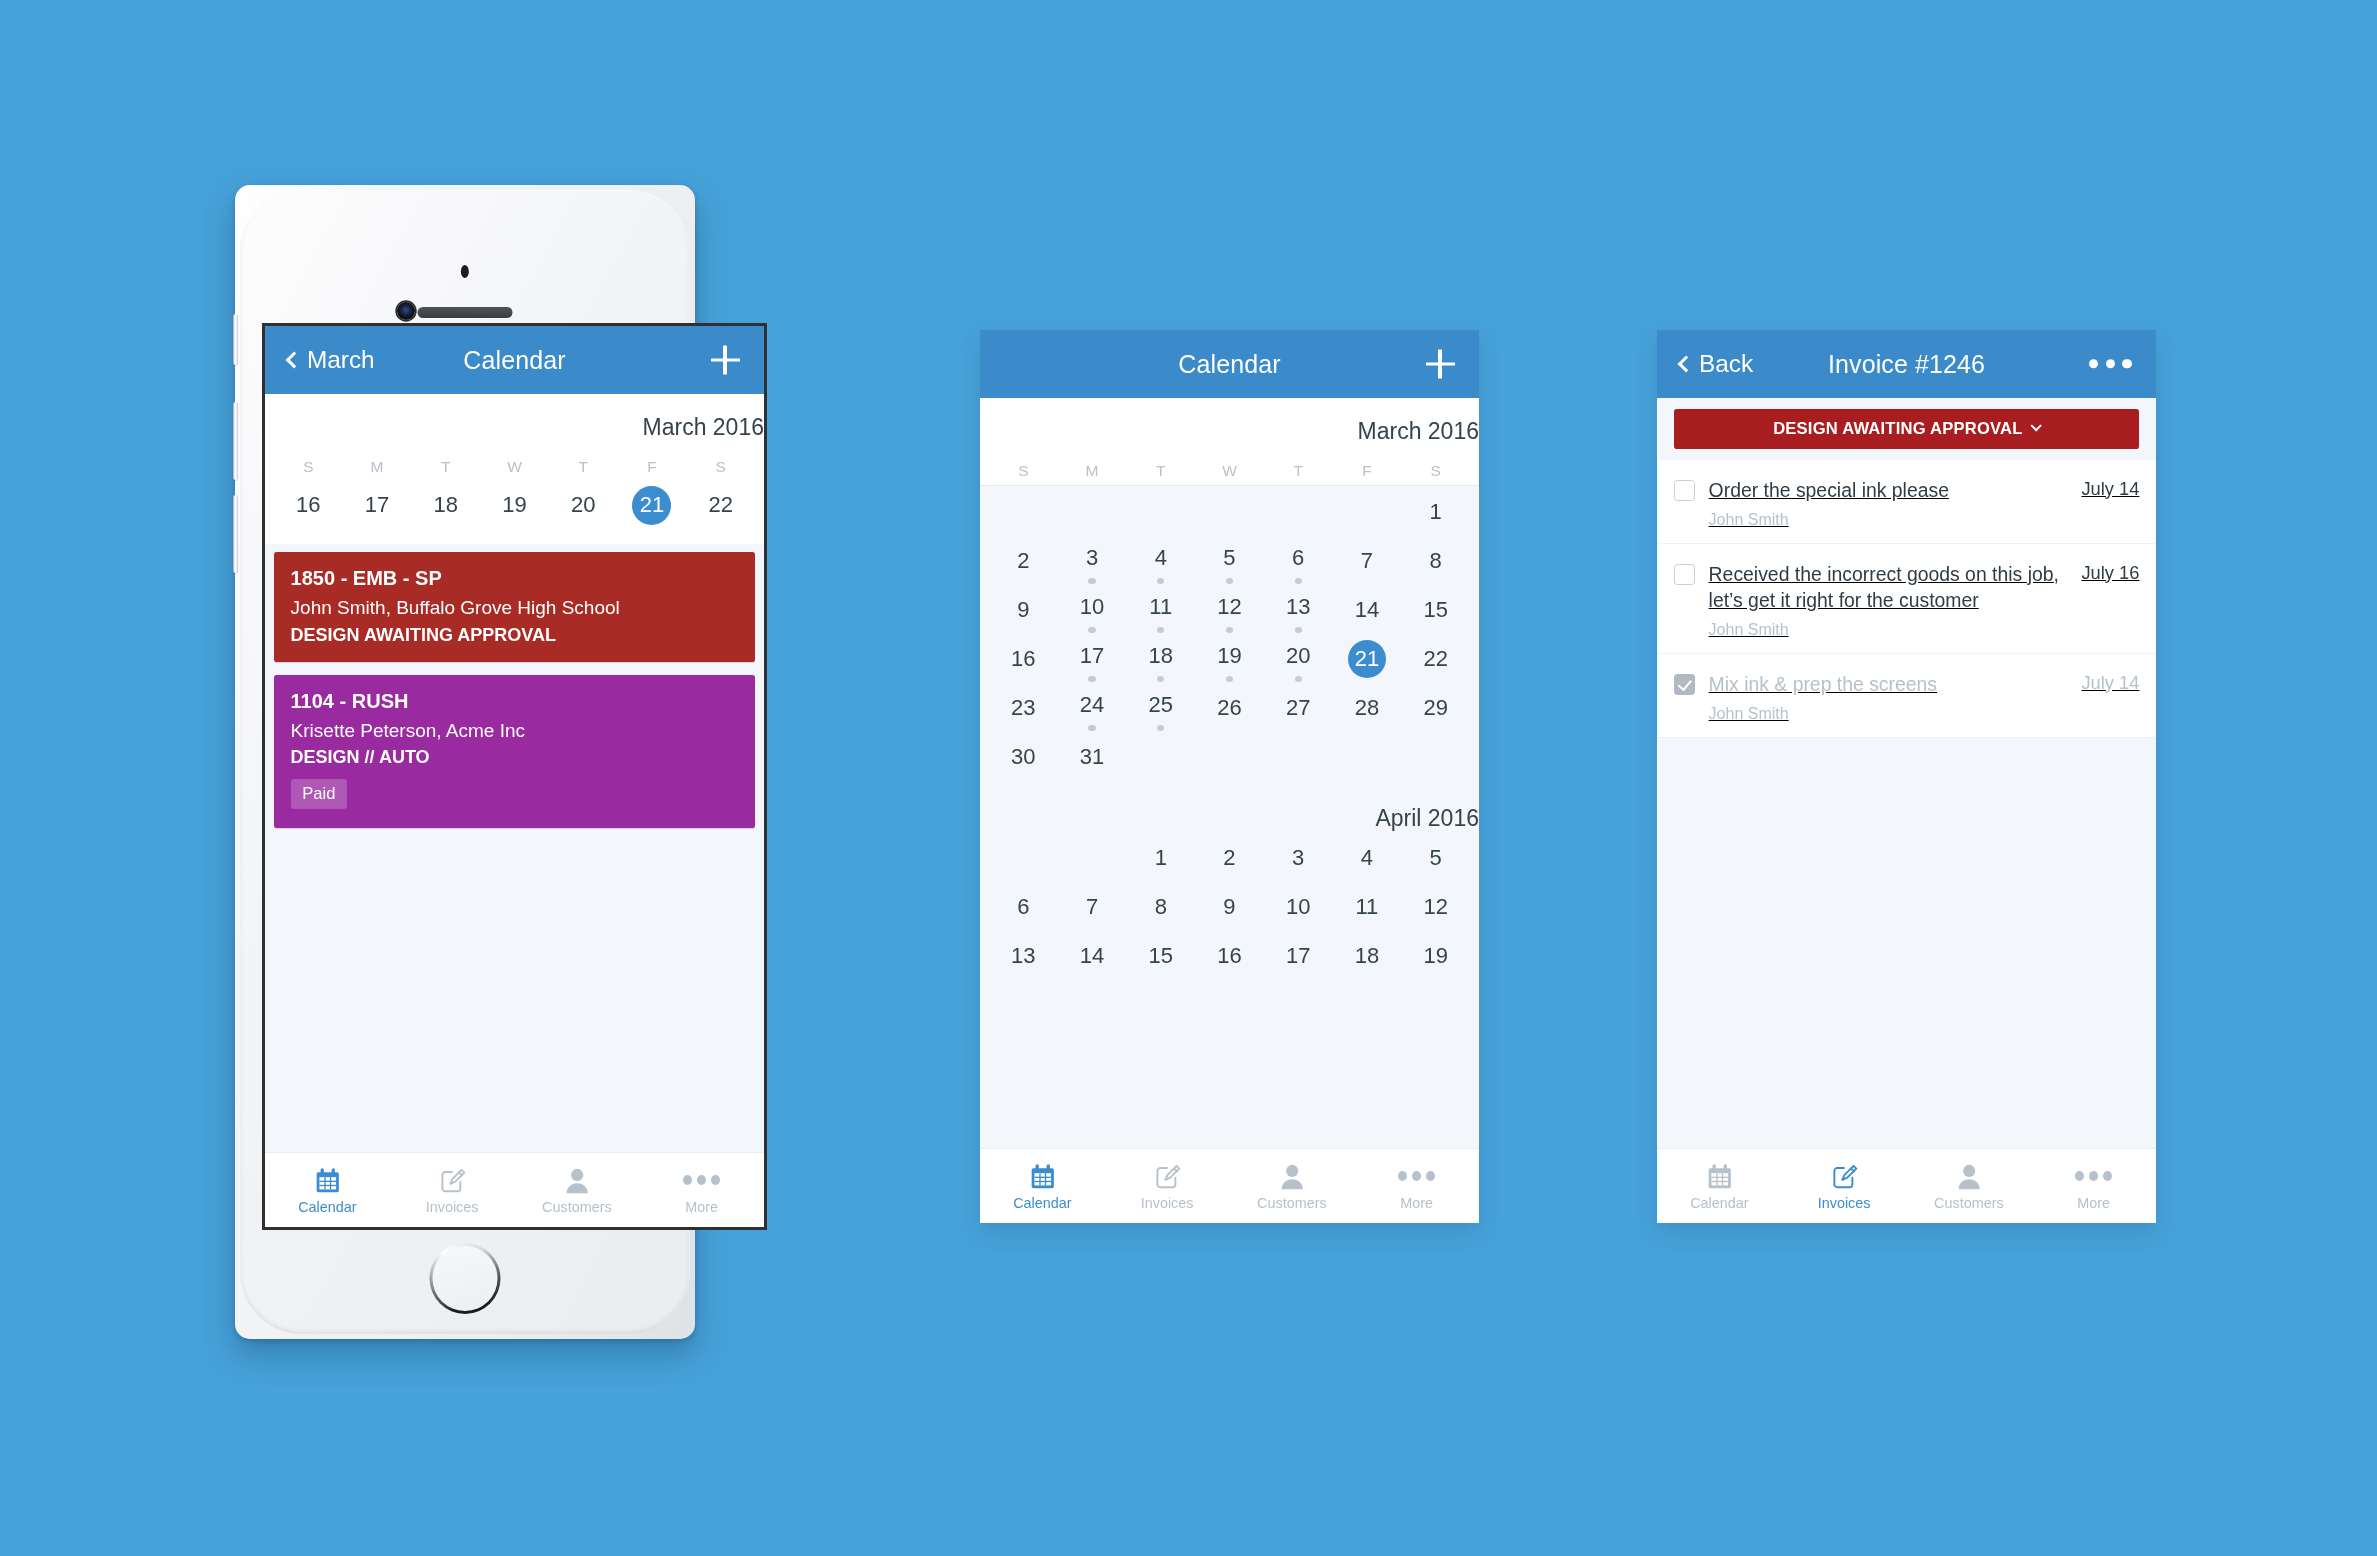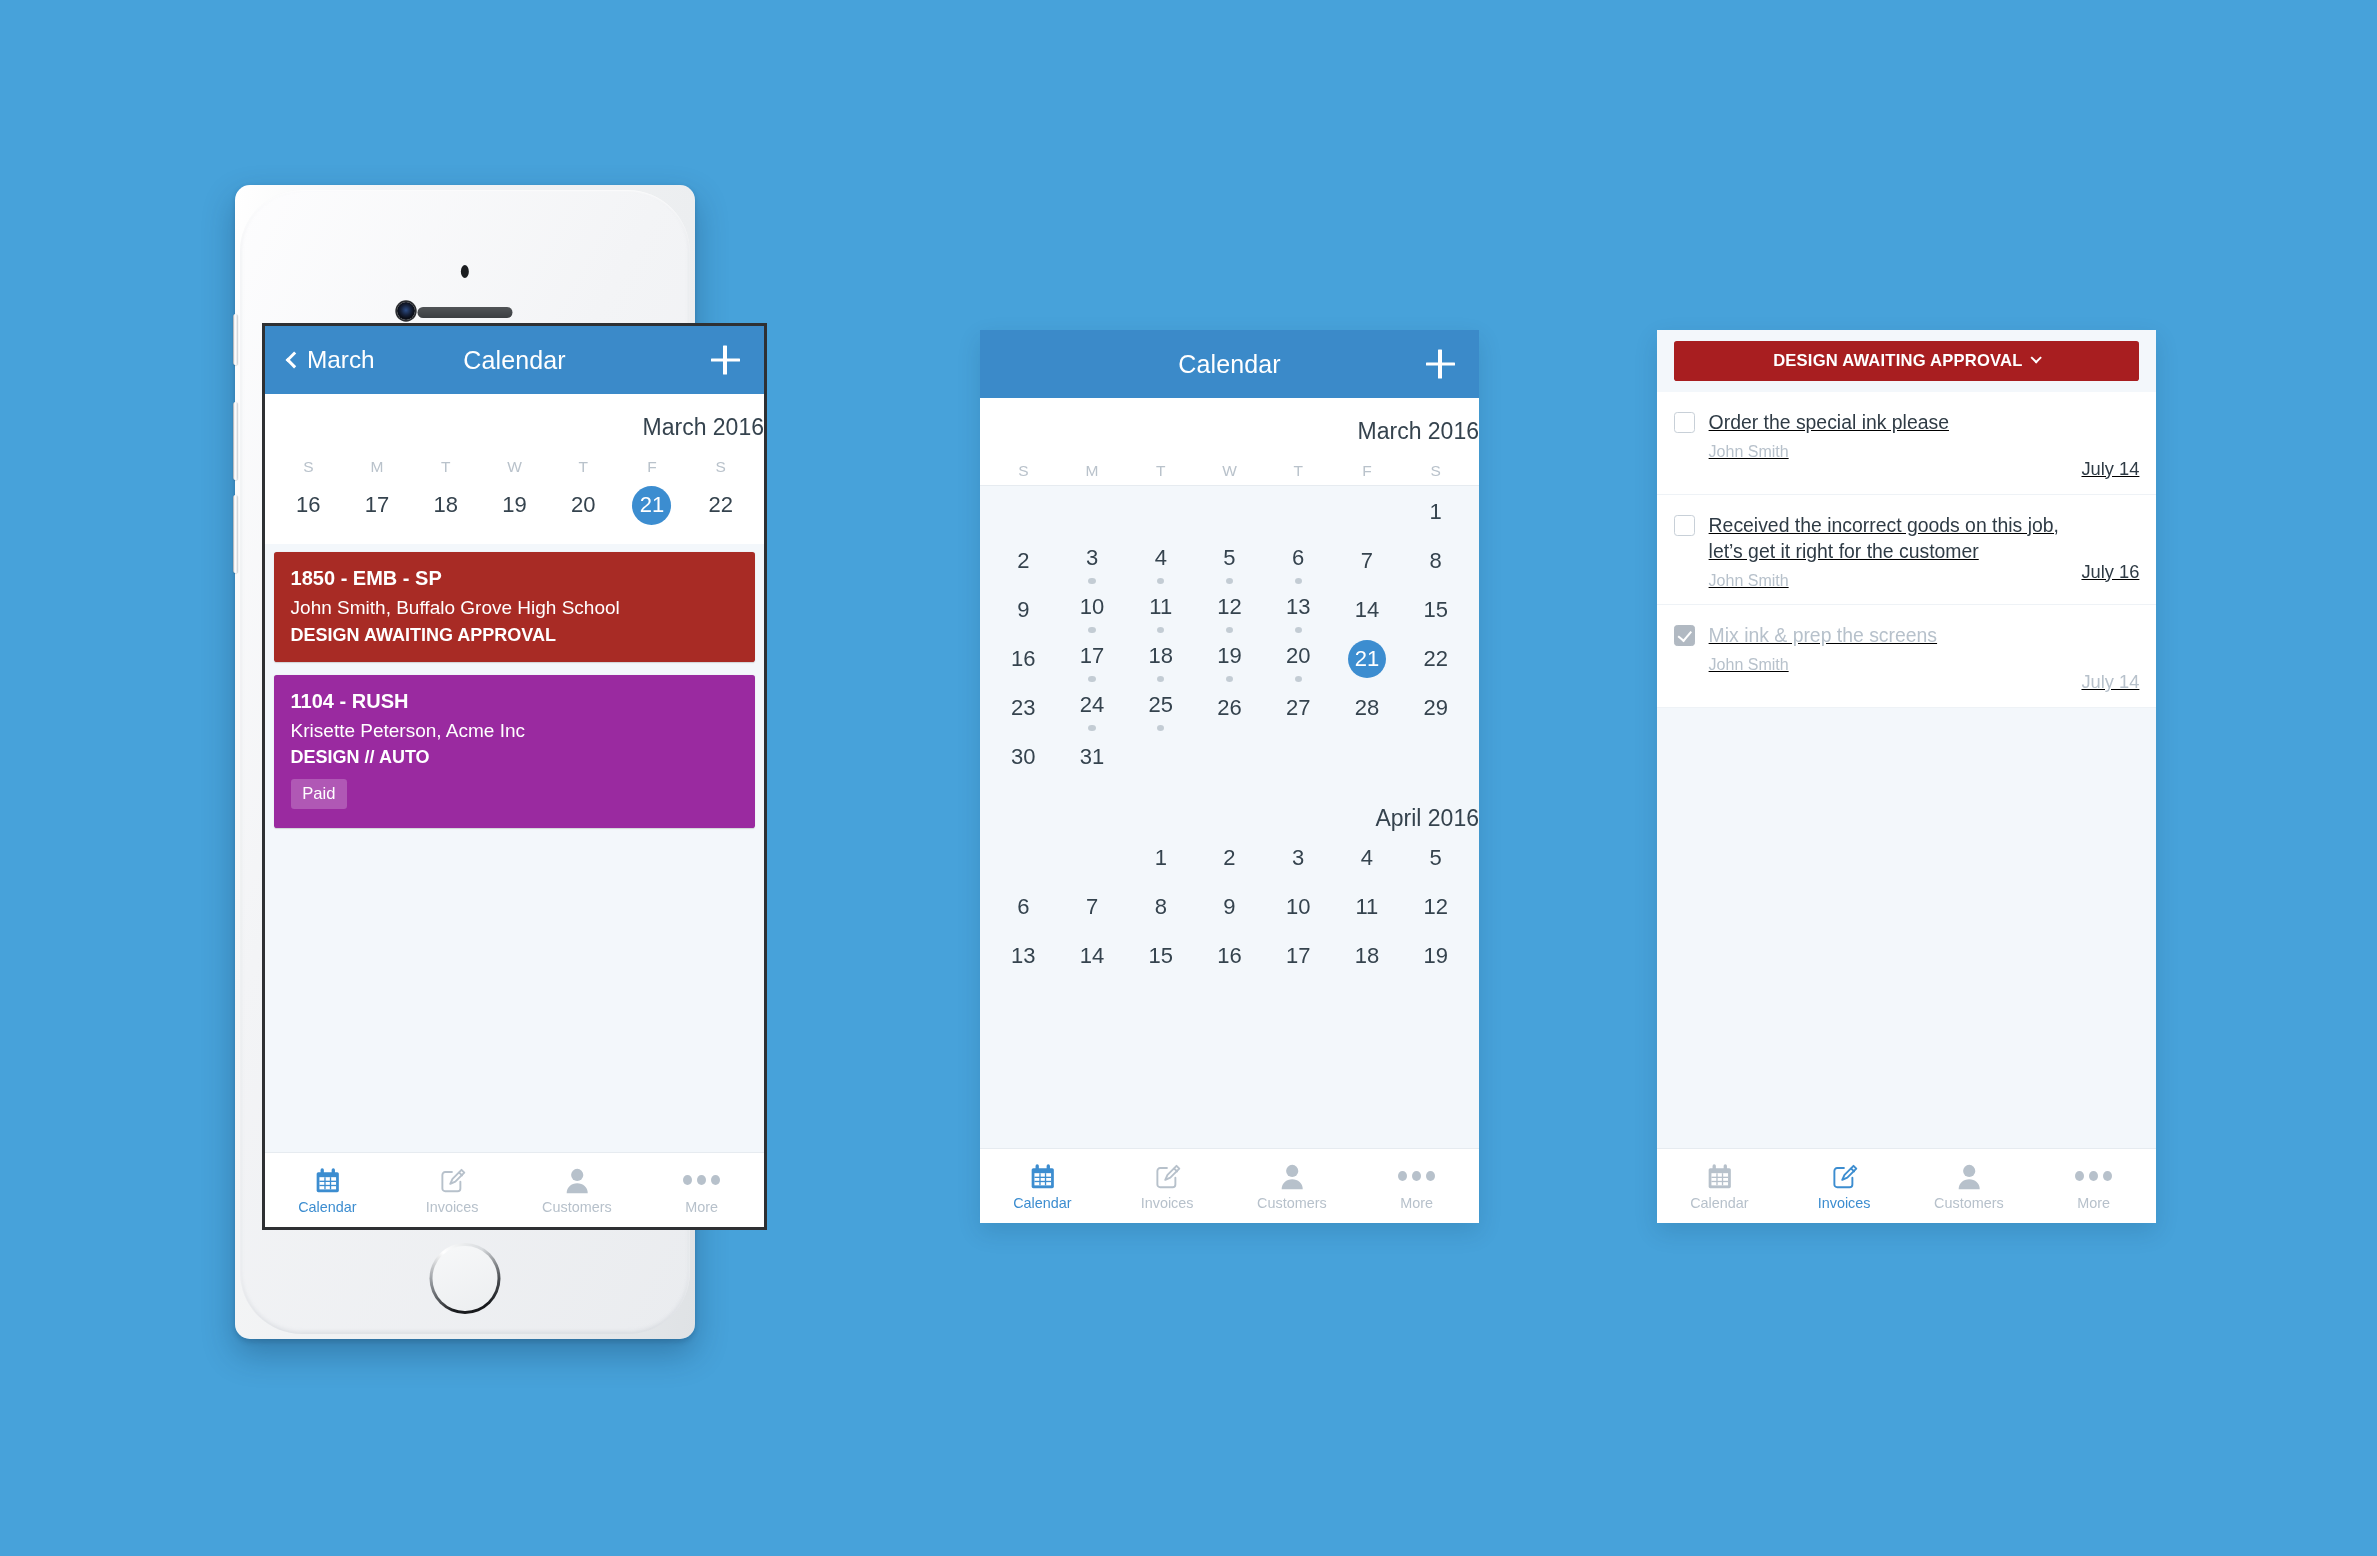--- a/index.html
+++ b/index.html
@@ -235,21 +235,21 @@
   .chk.on { background: #b1b9c2; border-color: #b1b9c2; }
   .chk.on::after {
     content: ""; position: absolute; left: 6.1px; top: 2.2px;
     width: 5.5px; height: 10.5px;
     border-right: 2.8px solid #fff; border-bottom: 2.8px solid #fff;
     transform: rotate(40deg);
   }
   .task-body { flex: 1; }
   .task-title { font-size: 19.4px; color: #2f3b45; line-height: 1.35; }
   .task-owner { font-size: 16px; color: #b7c1cb; margin-top: 7.8px; }
-  .task-date { font-size: 18.3px; color: #2f3b45; white-space: nowrap; padding-top: 1.1px; margin-top: 48px; }
+  .task-date { font-size: 18.3px; color: #2f3b45; white-space: nowrap; padding-top: 1.1px; }
   .task.done .task-title, .task.done .task-date { color: #b7c1cb; }
 
   .fill { background: #f3f7fb; flex: 1; }
   .col { display: flex; flex-direction: column; height: 100%; }
   .scroll-area { flex: 1; display: flex; flex-direction: column; background: #f3f7fb; overflow: hidden; }
 </style>
 </head>
 <body>
 
 <div class="stage">
@@ -618,20 +618,32 @@
               <i style="background:#b7c1cb"></i>
             </span>
             <span class="tab-label">More</span>
           </div>
         </div>
     </div>
   </div>
 
   <div class="screen3">
     <div class="col">
+      <div class="navbar">
+        <div class="nav-back">
+          <span class="chev-left"></span>
+          <span class="nav-back-label">Back</span>
+        </div>
+        <div class="nav-title">Invoice #1246</div>
+        <div class="nav-dots">
+          <i></i>
+          <i></i>
+          <i></i>
+        </div>
+      </div>
 
 
       <div class="status-btn">
         <span>DESIGN AWAITING APPROVAL</span>
         <span class="chev-dn"></span>
       </div>
 
       <div class="scroll-area">
         <div class="tasklist" id="p3-tasks">
             <div class="task">

